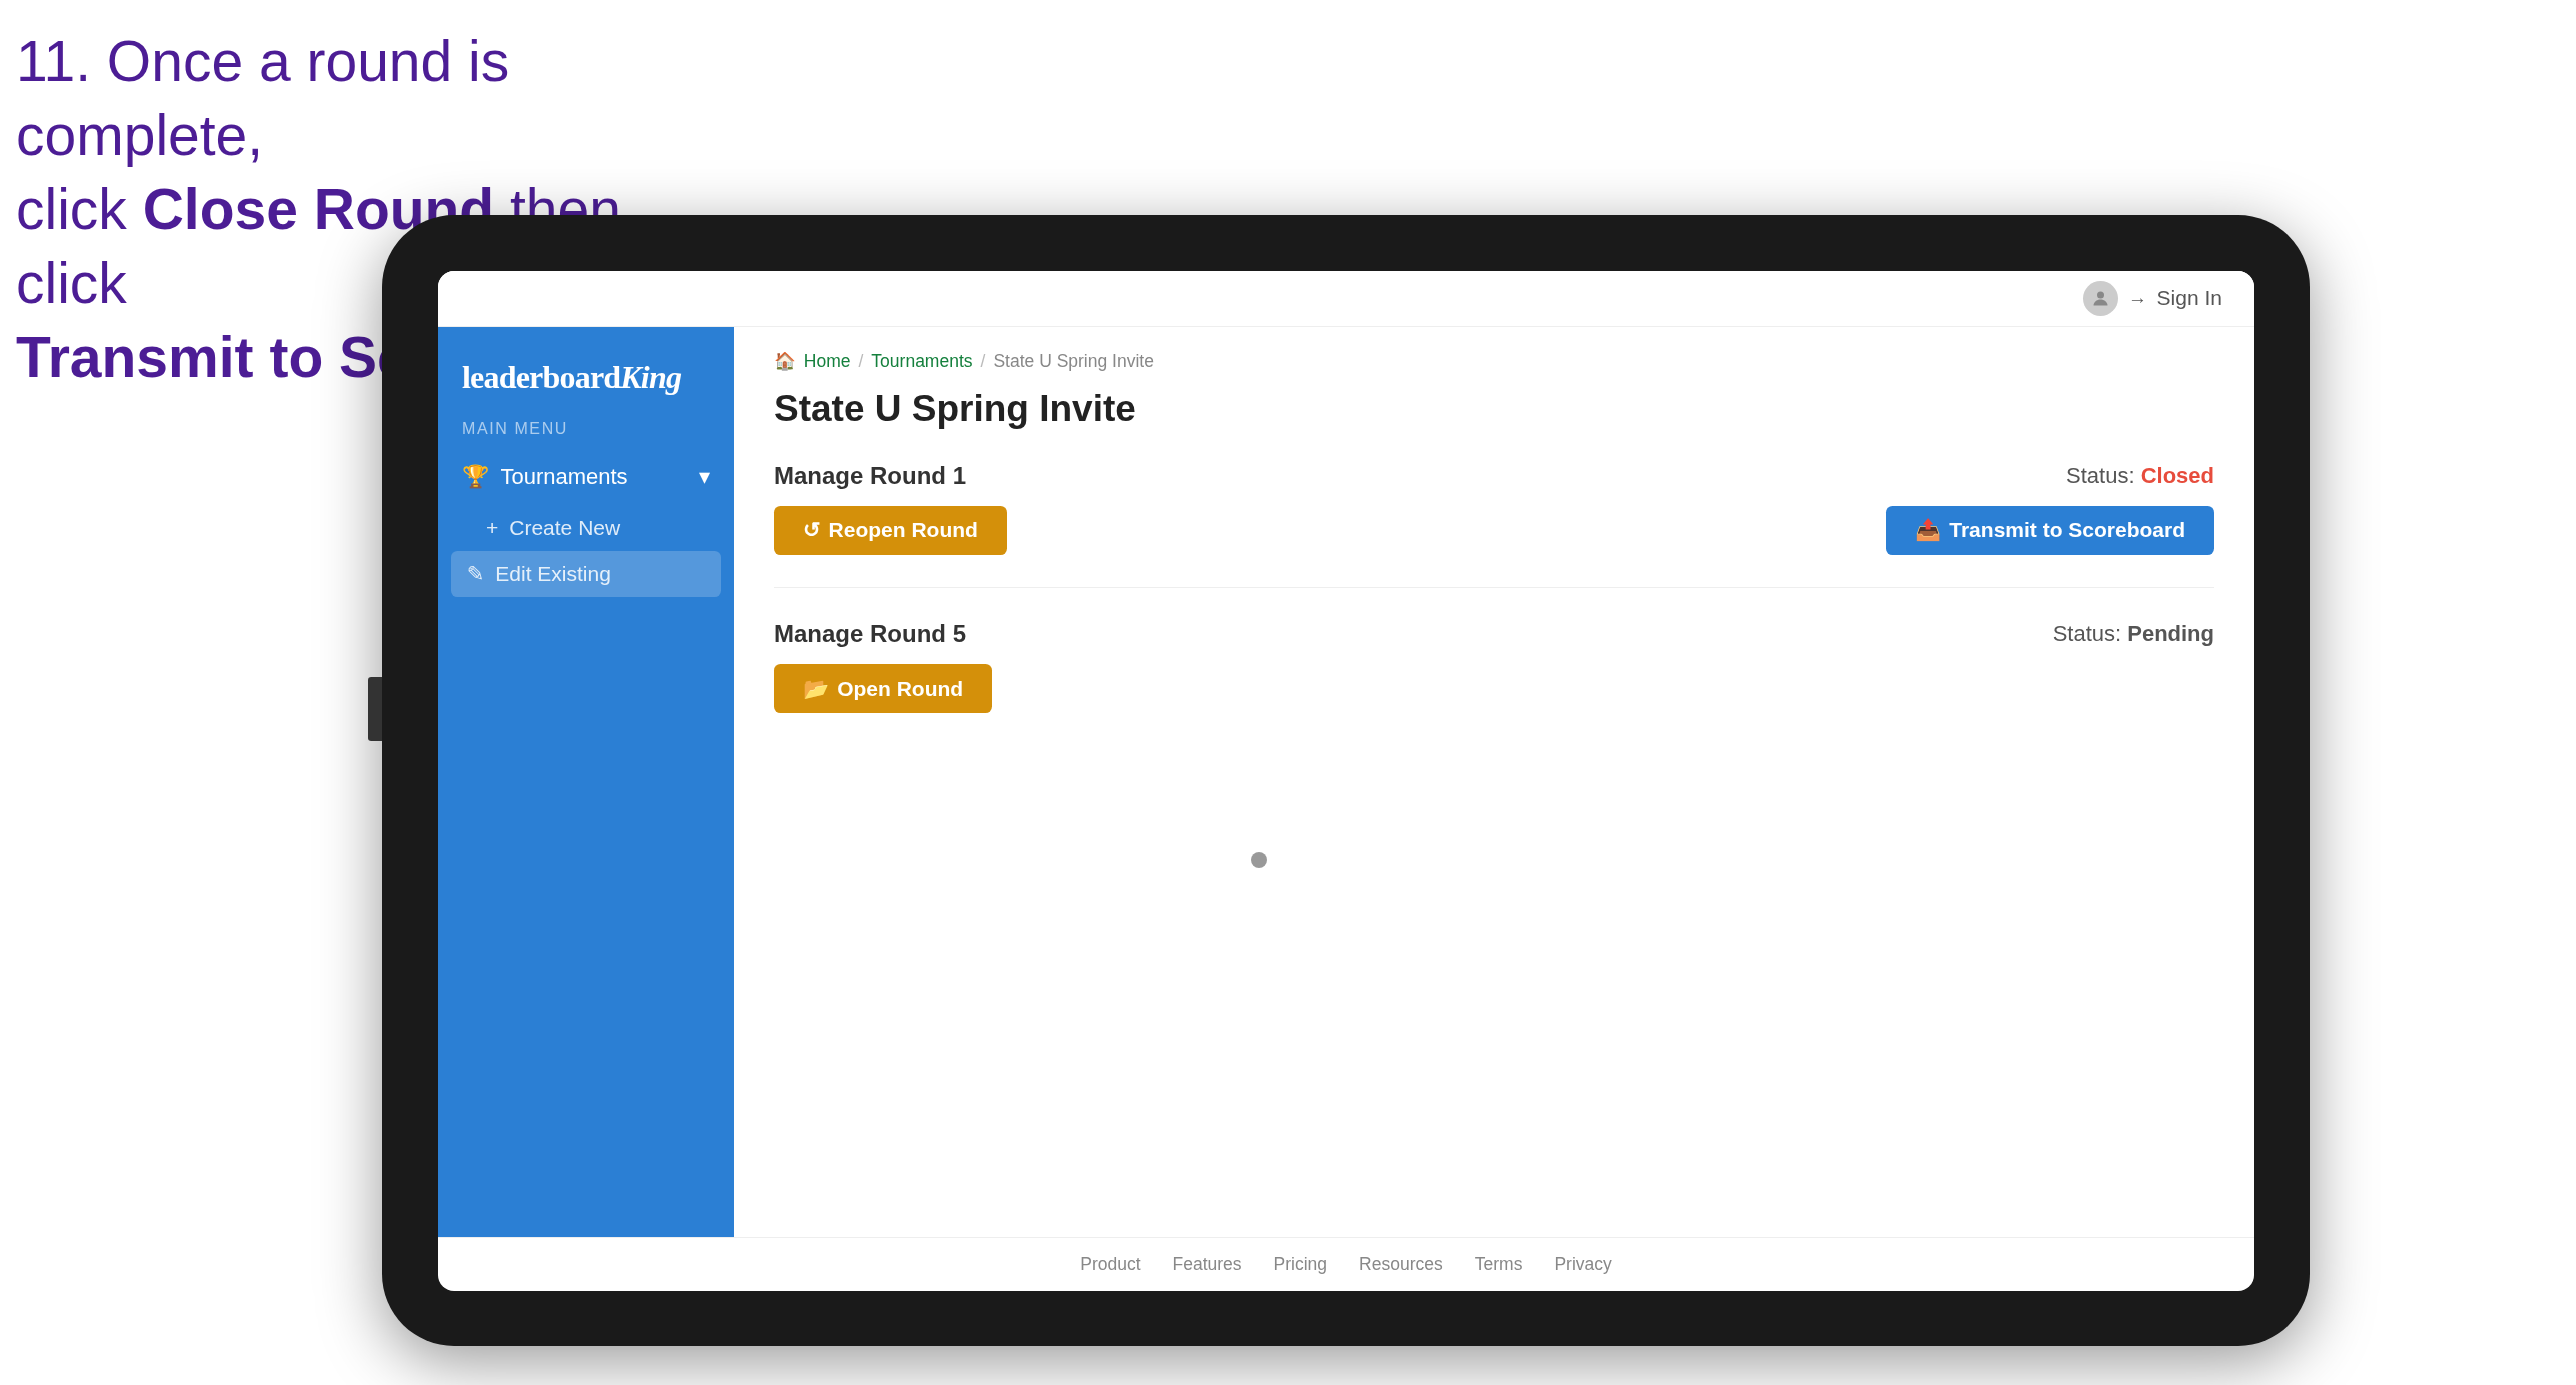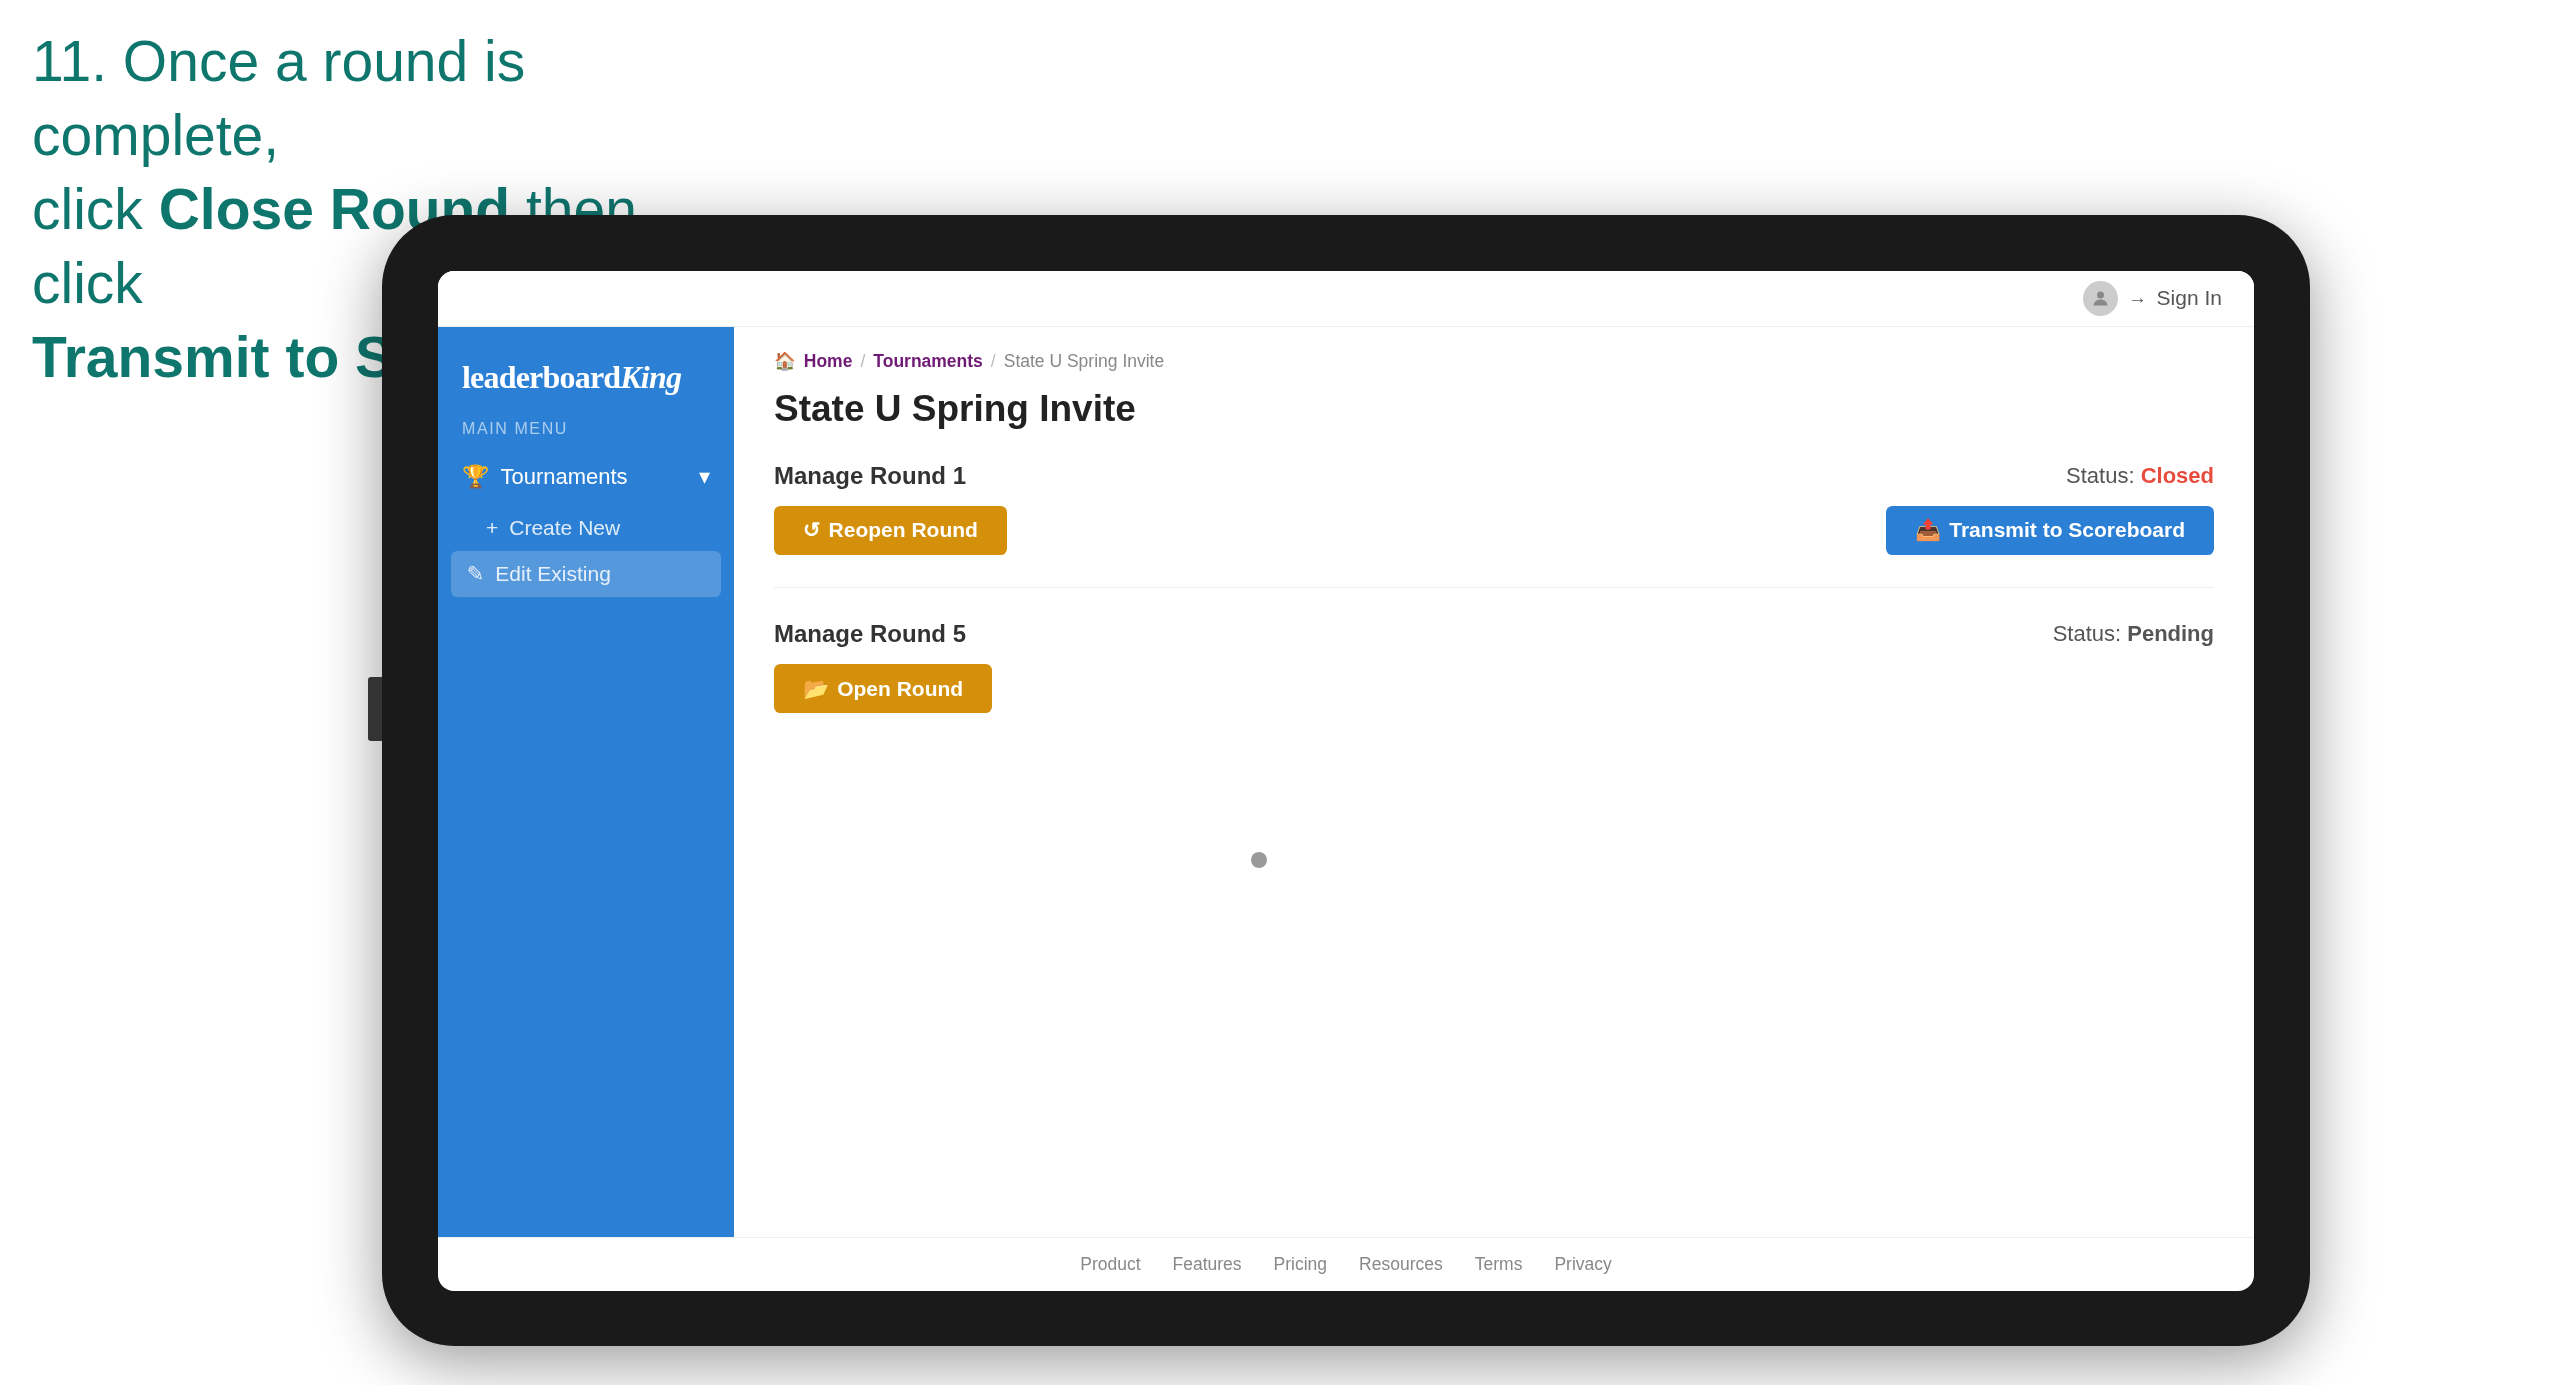--- a/index.html
+++ b/index.html
@@ -9,24 +9,24 @@
       width: 2576px;
       height: 1386px;
       position: relative;
       overflow: hidden;
     }
 
     
     .instruction {
       position: absolute;
       top: 24px;
-      left: 32px;
+      left: 16px;
       font-size: 57px;
       line-height: 1.3;
-      color: #0f766e;
+      color: #4c1d95;
       max-width: 717px;
     }
     .instruction strong {
       font-weight: 800;
     }
 
     
     .arrow-svg {
       position: absolute;
       top: 0;
@@ -177,23 +177,22 @@
     .breadcrumb {
       display: flex;
       align-items: center;
       gap: 8px;
       font-size: 17.5px;
       color: #888;
       margin-bottom: 16px;
     }
 
     .breadcrumb a {
-      color: #701a75;
+      color: #15803d;
       text-decoration: none;
-      font-weight: bold;
     }
 
     .breadcrumb-sep {
       color: #bbb;
     }
 
     .page-title {
       font-size: 37px;
       font-weight: 700;
       color: #222;

